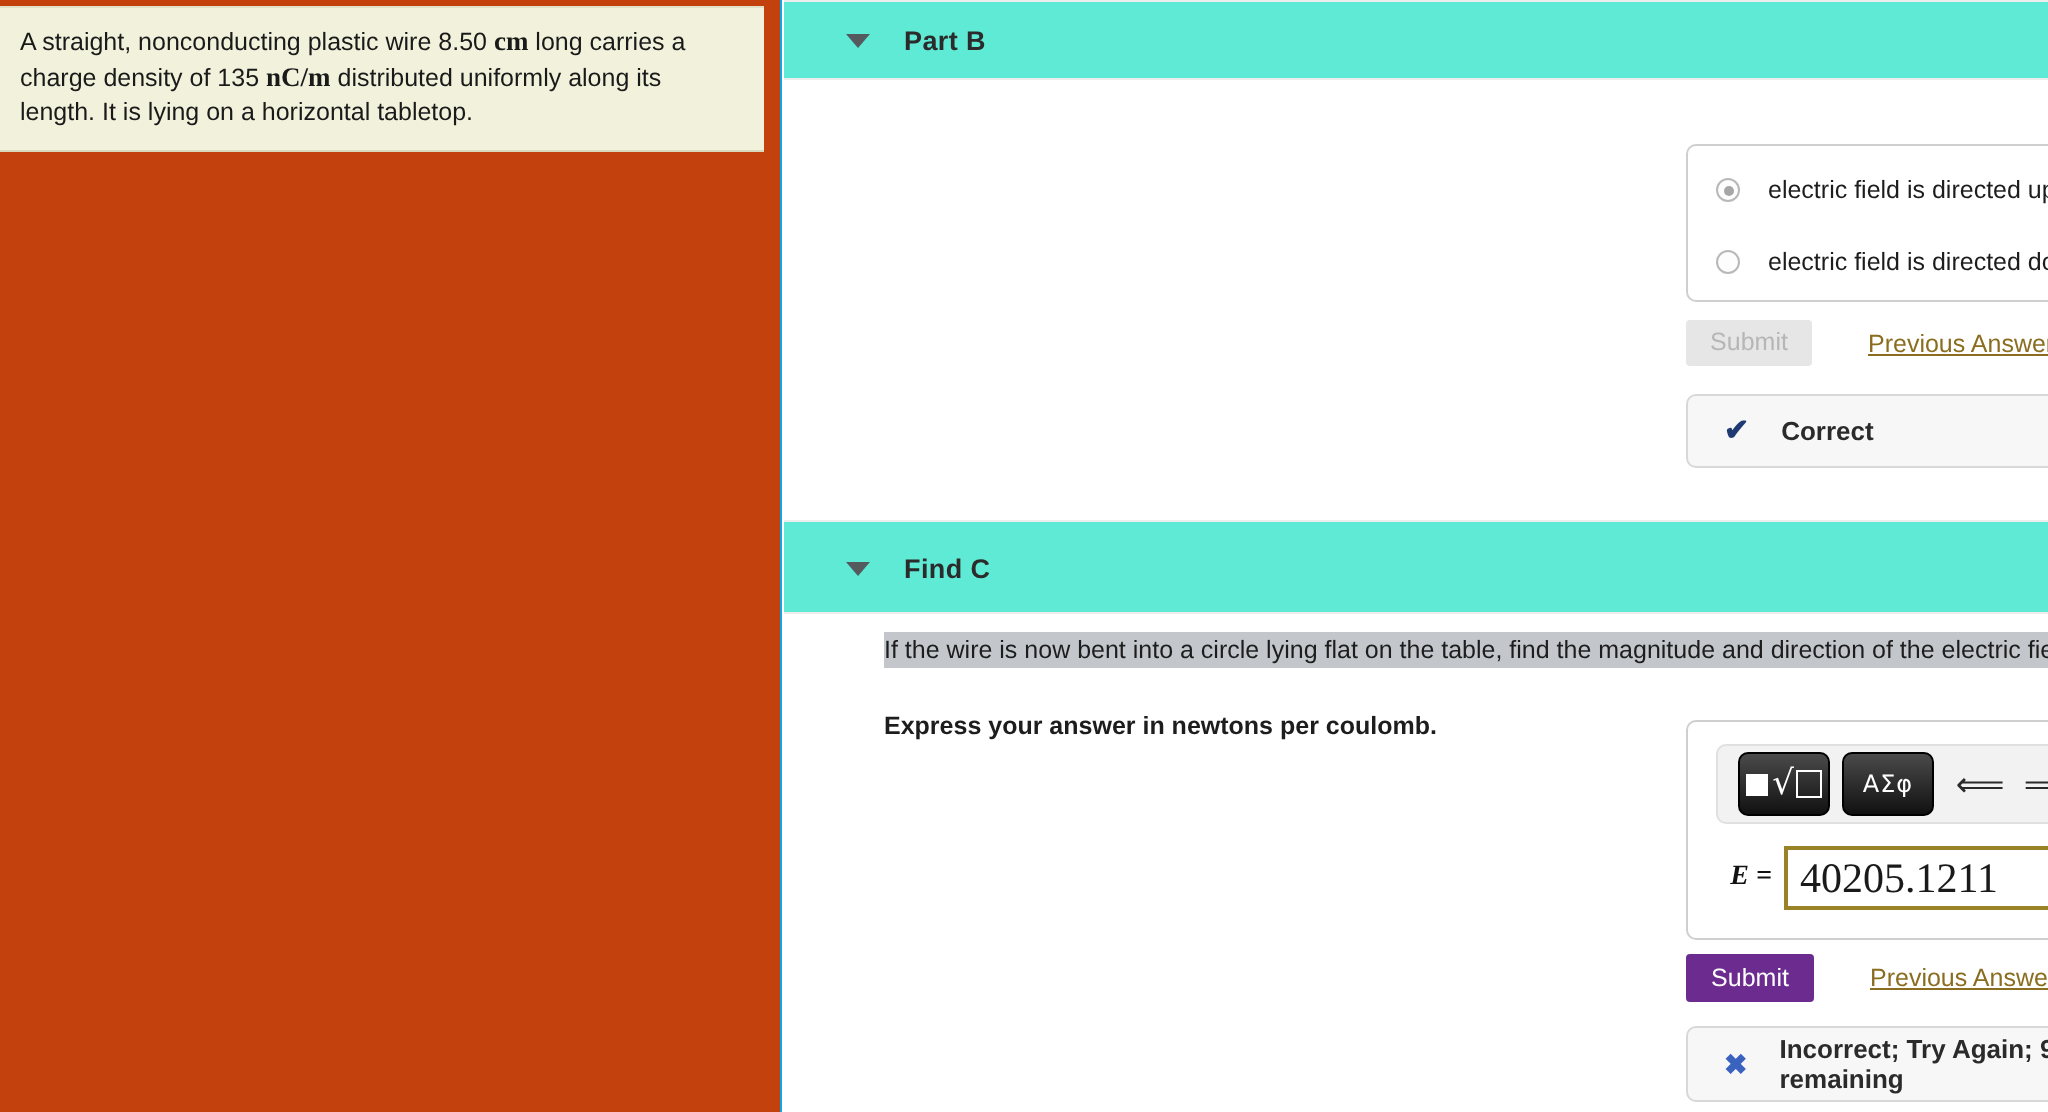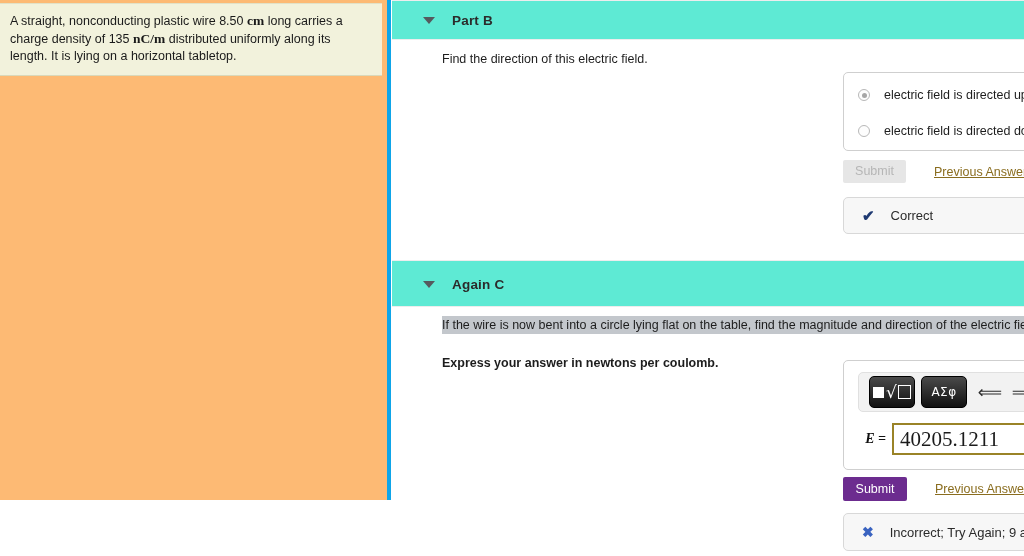--- a/index.html
+++ b/index.html
@@ -20,23 +20,23 @@
     width: 1024px;
     height: 556px;
   }
 
   
   .left-panel {
     position: absolute;
     left: 0;
     top: 0;
     width: 391px;
-    height: 500px;
-    background: #fdba74;
-    border-right: 4px solid #0ea5e9;
+    height: 556px;
+    background: #c2410c;
+    border-right: 1px solid #0ea5e9;
     box-sizing: border-box;
   }
   .problem-statement {
     position: absolute;
     left: 0;
     top: 3px;
     width: 382px;
     padding: 8px 14px 10px 10px;
     box-sizing: border-box;
     background: #f2f2dc;
@@ -210,21 +210,21 @@
   .feedback-icon {
     font-size: 15px;
     margin-right: 16px;
     flex: none;
     line-height: 1;
   }
   .icon-check { color: #1f3a72; font-weight: bold; }
   .icon-cross { color: #3a63c0; font-weight: bold; font-size: 14px; }
   .feedback-text {
     font-size: 13px;
-    font-weight: normal;
+    font-weight: bold;
     color: #2b2b2b;
   }
 
   
   .answer-widget {
     position: absolute;
     left: 451px;
     top: 360px;
     width: 360px;
     height: 110px;
@@ -343,21 +343,20 @@
 
   <div class="right-panel">
 
     <div class="part-band" style="top:0px; height:40px;">
       <div class="part-band-inner">
         <span class="chevron"></span>
         <span class="part-title">Part B</span>
       </div>
     </div>
 
-    <div class="prompt" style="top:50px;">Find the direction of this electric field.</div>
 
     <div class="choice-box">
       <div class="choice-row">
         <span class="radio selected"></span>
         <span class="choice-label">electric field is directed upward</span>
       </div>
       <div class="choice-row">
         <span class="radio"></span>
         <span class="choice-label">electric field is directed downward</span>
       </div>
@@ -369,21 +368,21 @@
     </div>
 
     <div class="feedback" style="left:451px; top:197px; width:253px; height:37px;">
       <span class="feedback-icon icon-check">✔</span>
       <span class="feedback-text">Correct</span>
     </div>
 
     <div class="part-band" style="top:260px; height:47px;">
       <div class="part-band-inner" style="margin-top:10px;">
         <span class="chevron"></span>
-        <span class="part-title">Again C</span>
+        <span class="part-title">Find C</span>
       </div>
     </div>
 
     <div class="prompt highlighted" style="top:316px;">If the wire is now bent into a circle lying flat on the table, find the magnitude and direction of the electric field it pro</div>
 
     <div class="prompt bold" style="top:354px;">Express your answer in newtons per coulomb.</div>
 
     <div class="answer-widget">
 
       <div class="mathbar">

